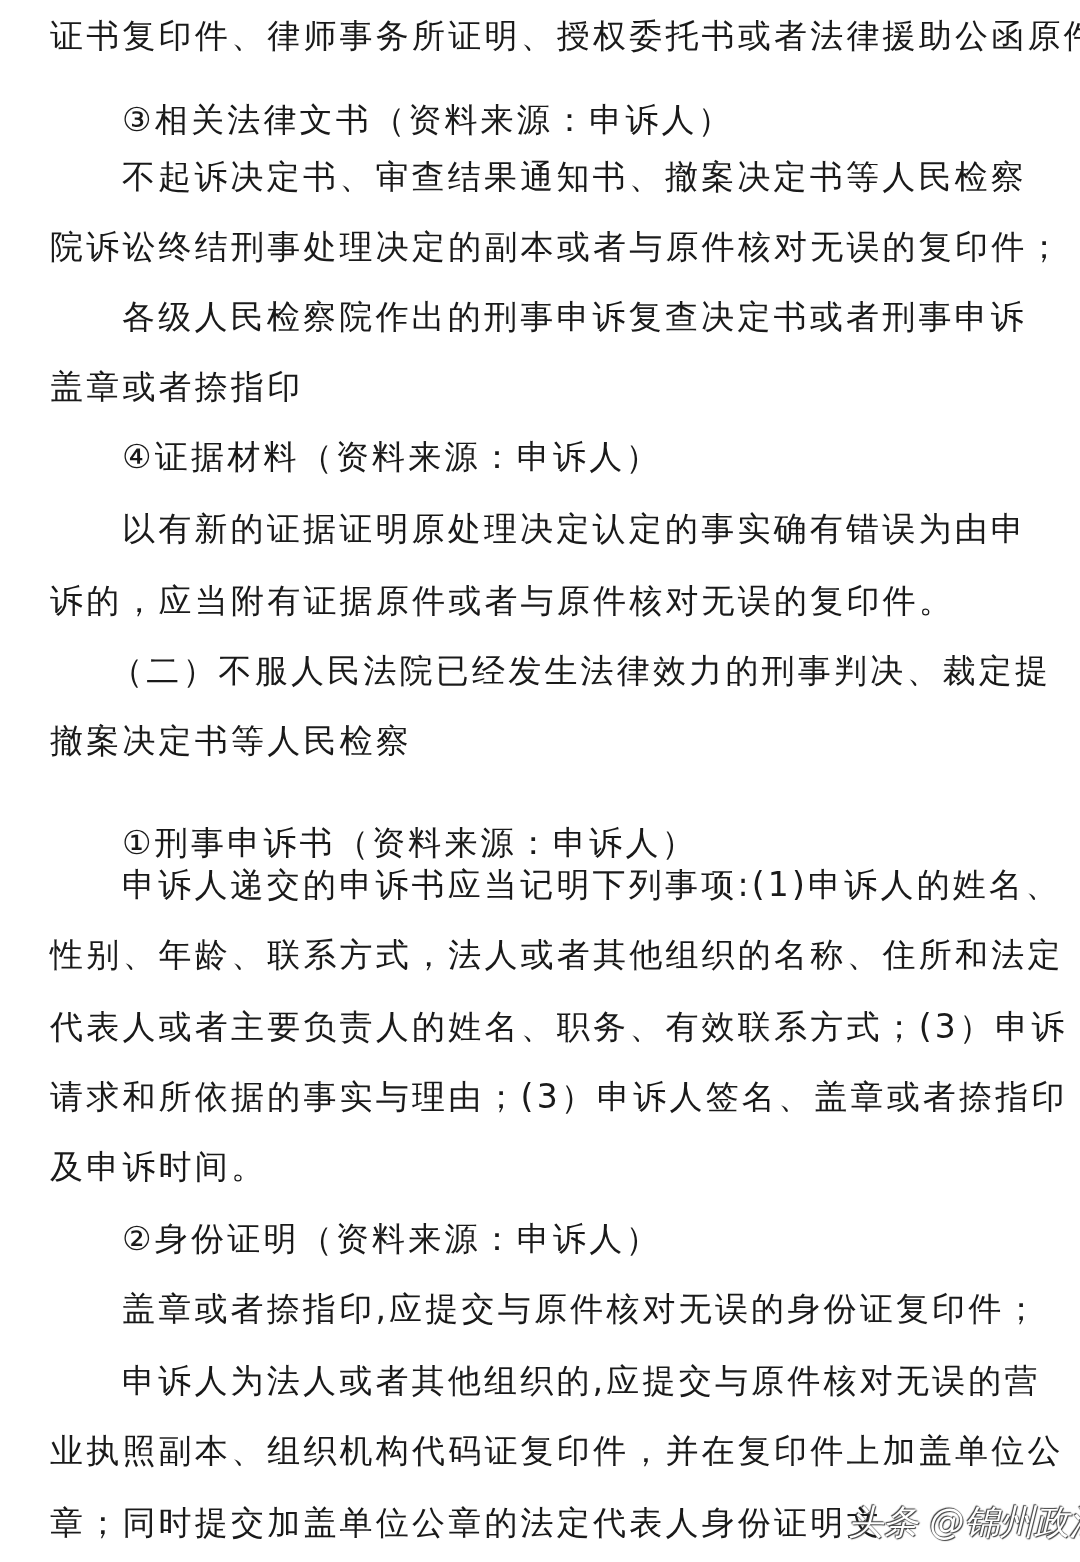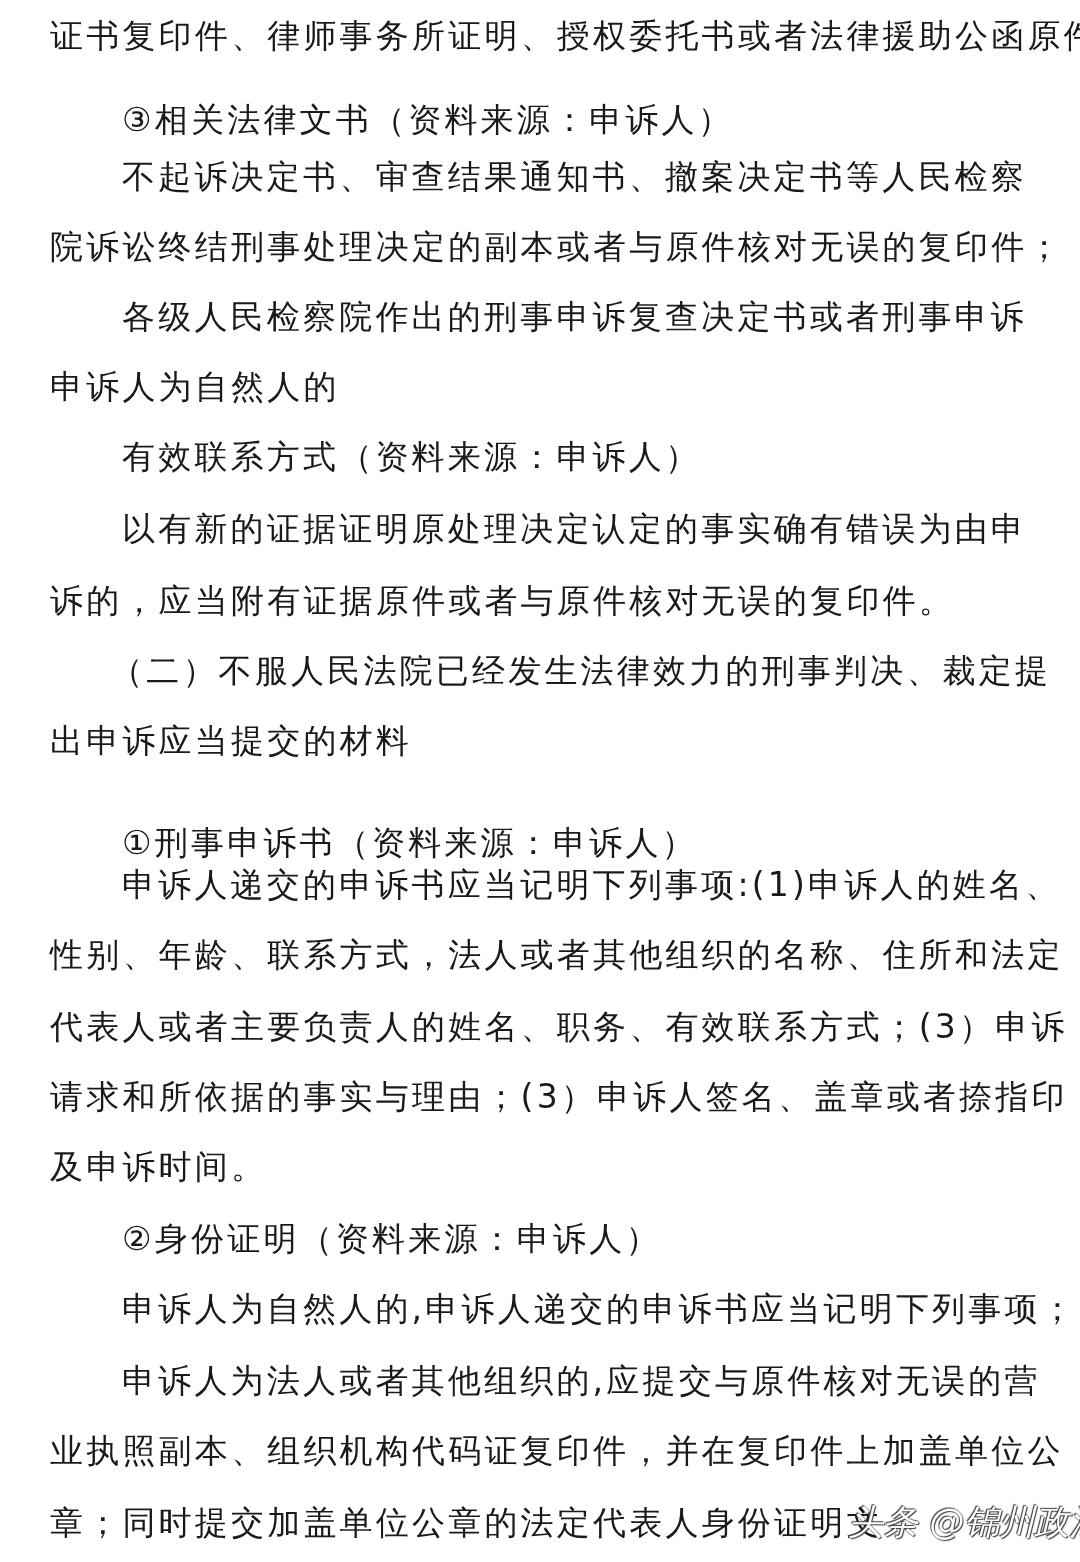--- a/index.html
+++ b/index.html
@@ -23,32 +23,32 @@
   </style>
 </head>
 <body>
 
 <div class="page">
   <div class="line" style="top:0px">证书复印件、律师事务所证明、授权委托书或者法律援助公函原件。</div>
   <div class="line indent" style="top:84px">③相关法律文书（资料来源：申诉人）</div>
   <div class="line indent" style="top:141px">不起诉决定书、审查结果通知书、撤案决定书等人民检察</div>
   <div class="line" style="top:211px">院诉讼终结刑事处理决定的副本或者与原件核对无误的复印件；</div>
   <div class="line indent" style="top:281px">各级人民检察院作出的刑事申诉复查决定书或者刑事申诉</div>
-  <div class="line" style="top:351px">申诉人为自然人的</div>
-  <div class="line indent" style="top:421px">有效联系方式（资料来源：申诉人）</div>
+  <div class="line" style="top:351px">盖章或者捺指印</div>
+  <div class="line indent" style="top:421px">④证据材料（资料来源：申诉人）</div>
   <div class="line indent" style="top:493px">以有新的证据证明原处理决定认定的事实确有错误为由申</div>
   <div class="line" style="top:565px">诉的，应当附有证据原件或者与原件核对无误的复印件。</div>
   <div class="line indent" style="top:635px; left:60px">（二）不服人民法院已经发生法律效力的刑事判决、裁定提</div>
-  <div class="line" style="top:705px">出申诉应当提交的材料</div>
+  <div class="line" style="top:705px">撤案决定书等人民检察</div>
   <div class="line indent" style="top:807px">①刑事申诉书（资料来源：申诉人）</div>
   <div class="line indent" style="top:849px">申诉人递交的申诉书应当记明下列事项:(1)申诉人的姓名、</div>
   <div class="line" style="top:919px">性别、年龄、联系方式，法人或者其他组织的名称、住所和法定</div>
   <div class="line" style="top:991px">代表人或者主要负责人的姓名、职务、有效联系方式；(3）申诉</div>
   <div class="line" style="top:1061px">请求和所依据的事实与理由；(3）申诉人签名、盖章或者捺指印</div>
   <div class="line" style="top:1131px">及申诉时间。</div>
   <div class="line indent" style="top:1203px">②身份证明（资料来源：申诉人）</div>
-  <div class="line indent" style="top:1273px">申诉人为自然人的,申诉人递交的申诉书应当记明下列事项；</div>
+  <div class="line indent" style="top:1273px">盖章或者捺指印,应提交与原件核对无误的身份证复印件；</div>
   <div class="line indent" style="top:1345px">申诉人为法人或者其他组织的,应提交与原件核对无误的营</div>
   <div class="line" style="top:1415px">业执照副本、组织机构代码证复印件，并在复印件上加盖单位公</div>
   <div class="line" style="top:1487px">章；同时提交加盖单位公章的法定代表人身份证明文</div>
 </div>
 
 <div class="watermark">头条 @锦州政法</div>
 
 </body></html>

